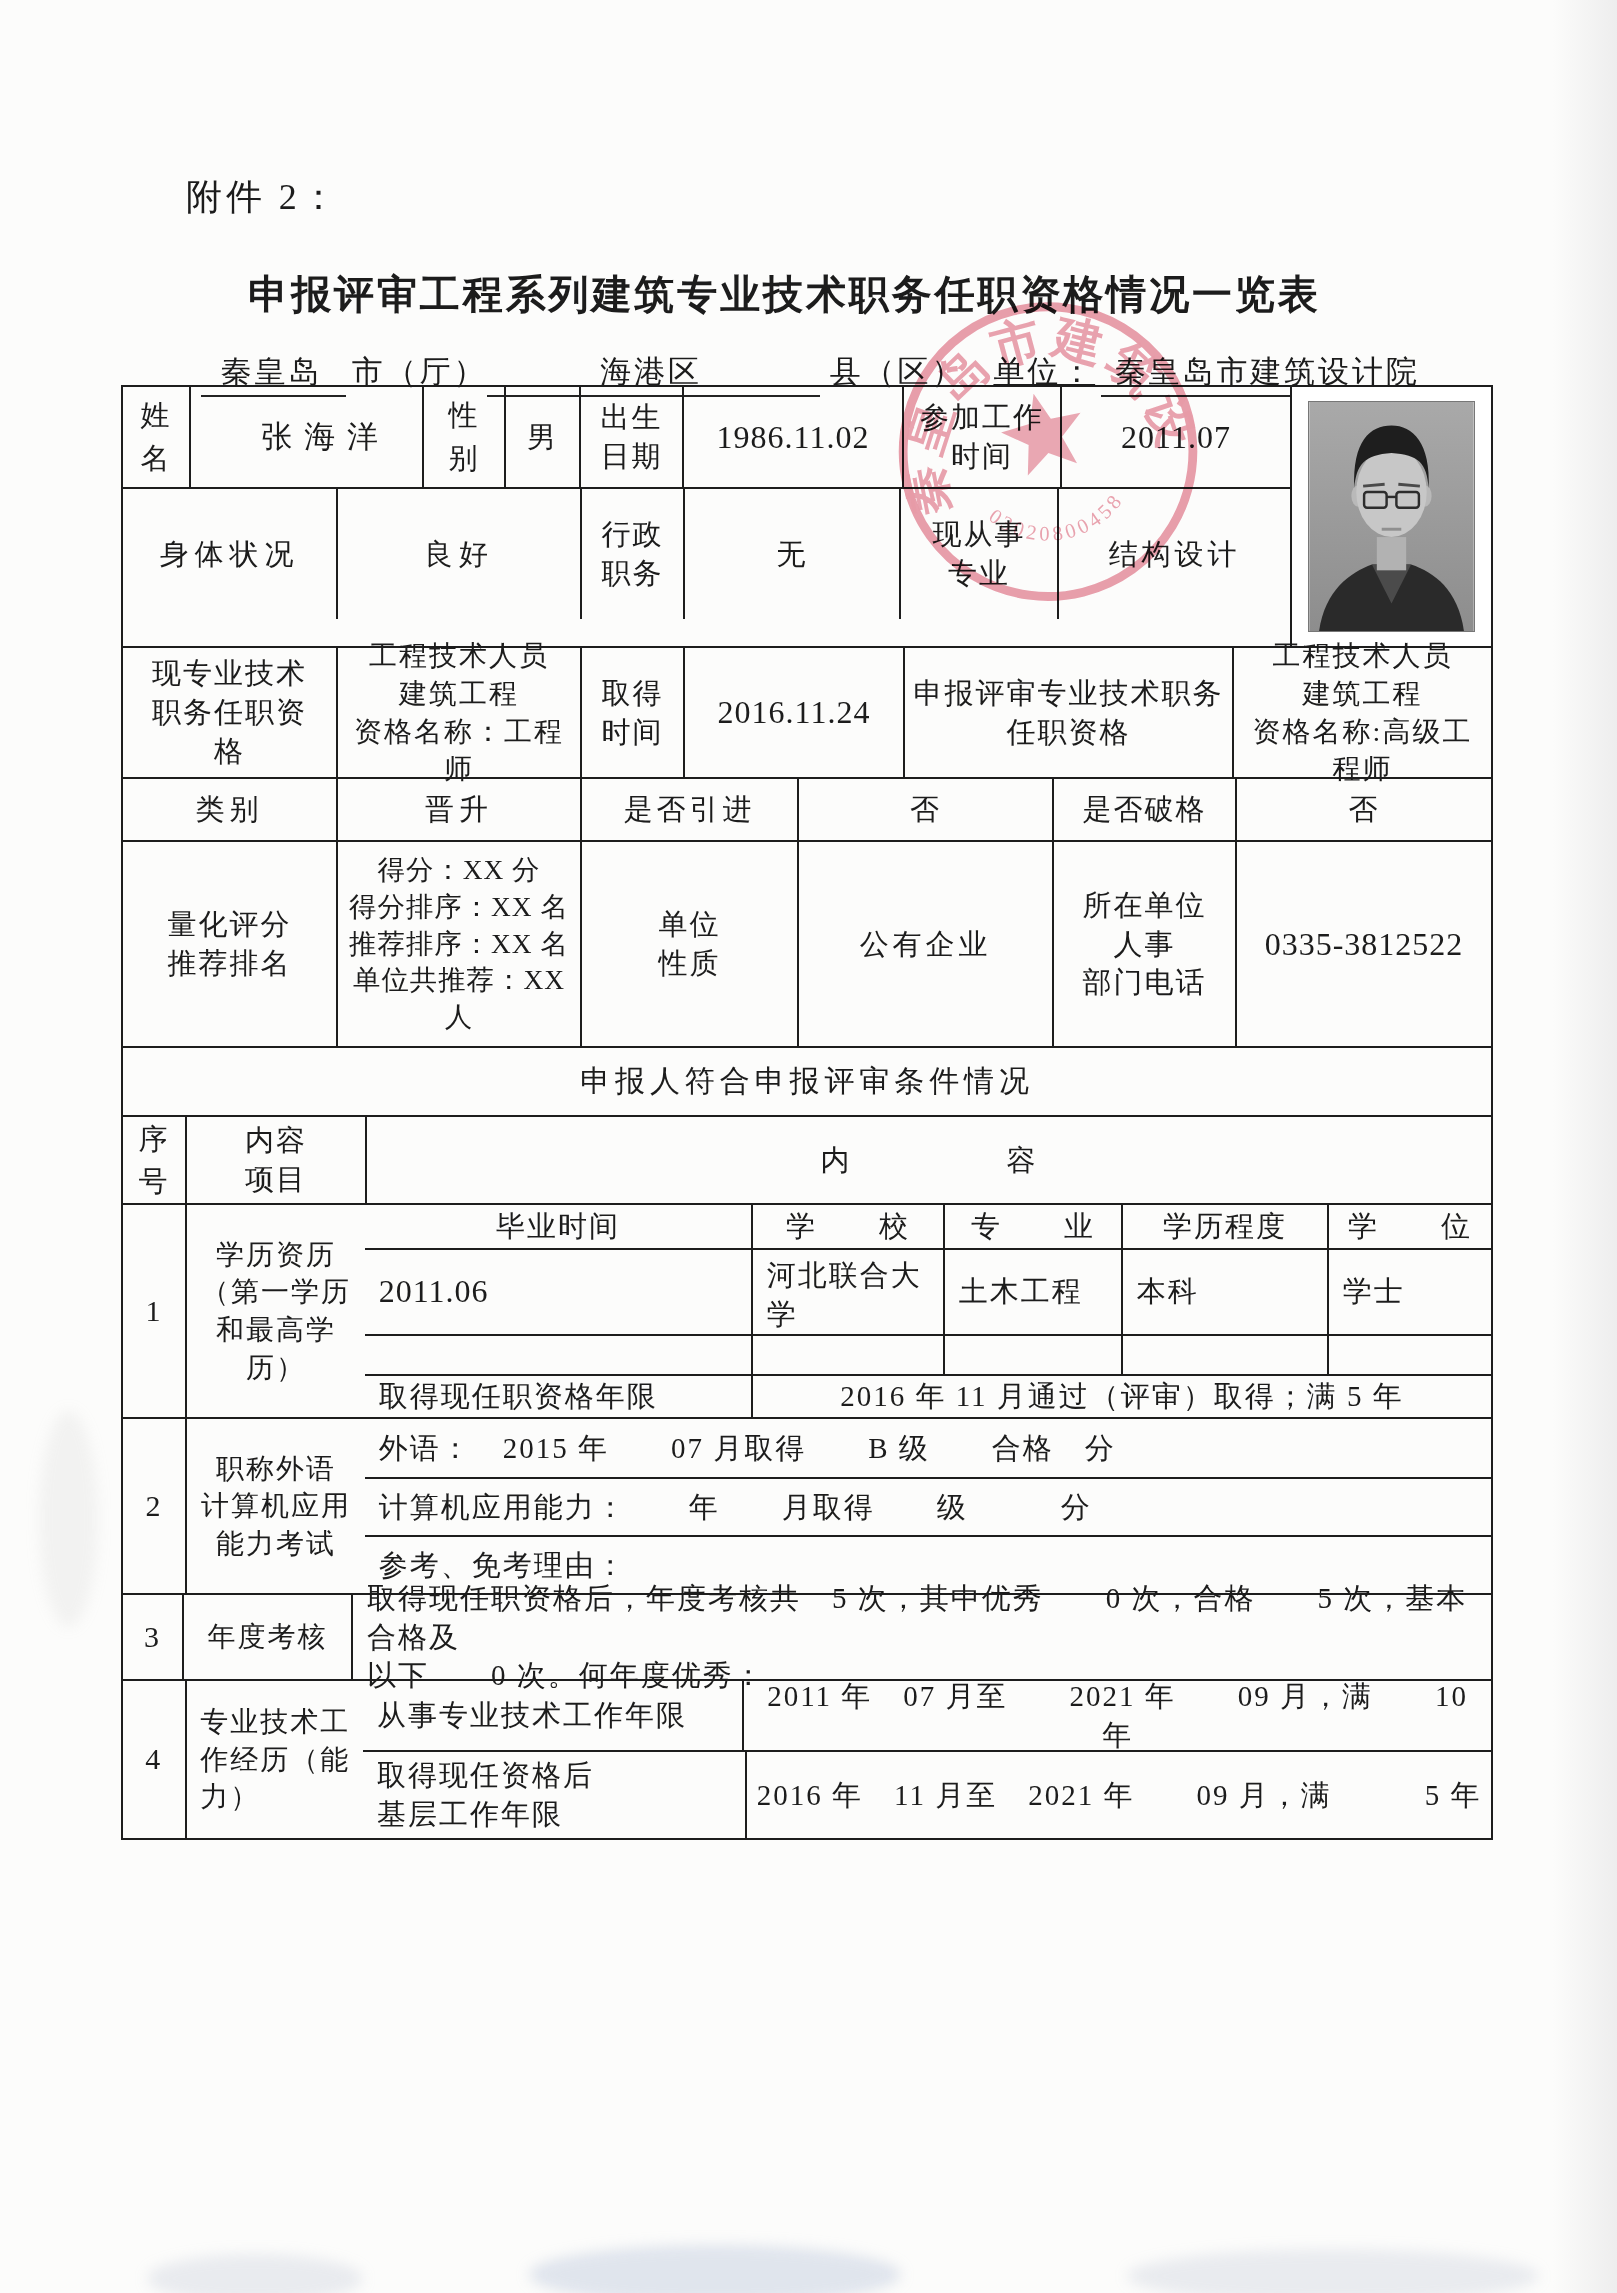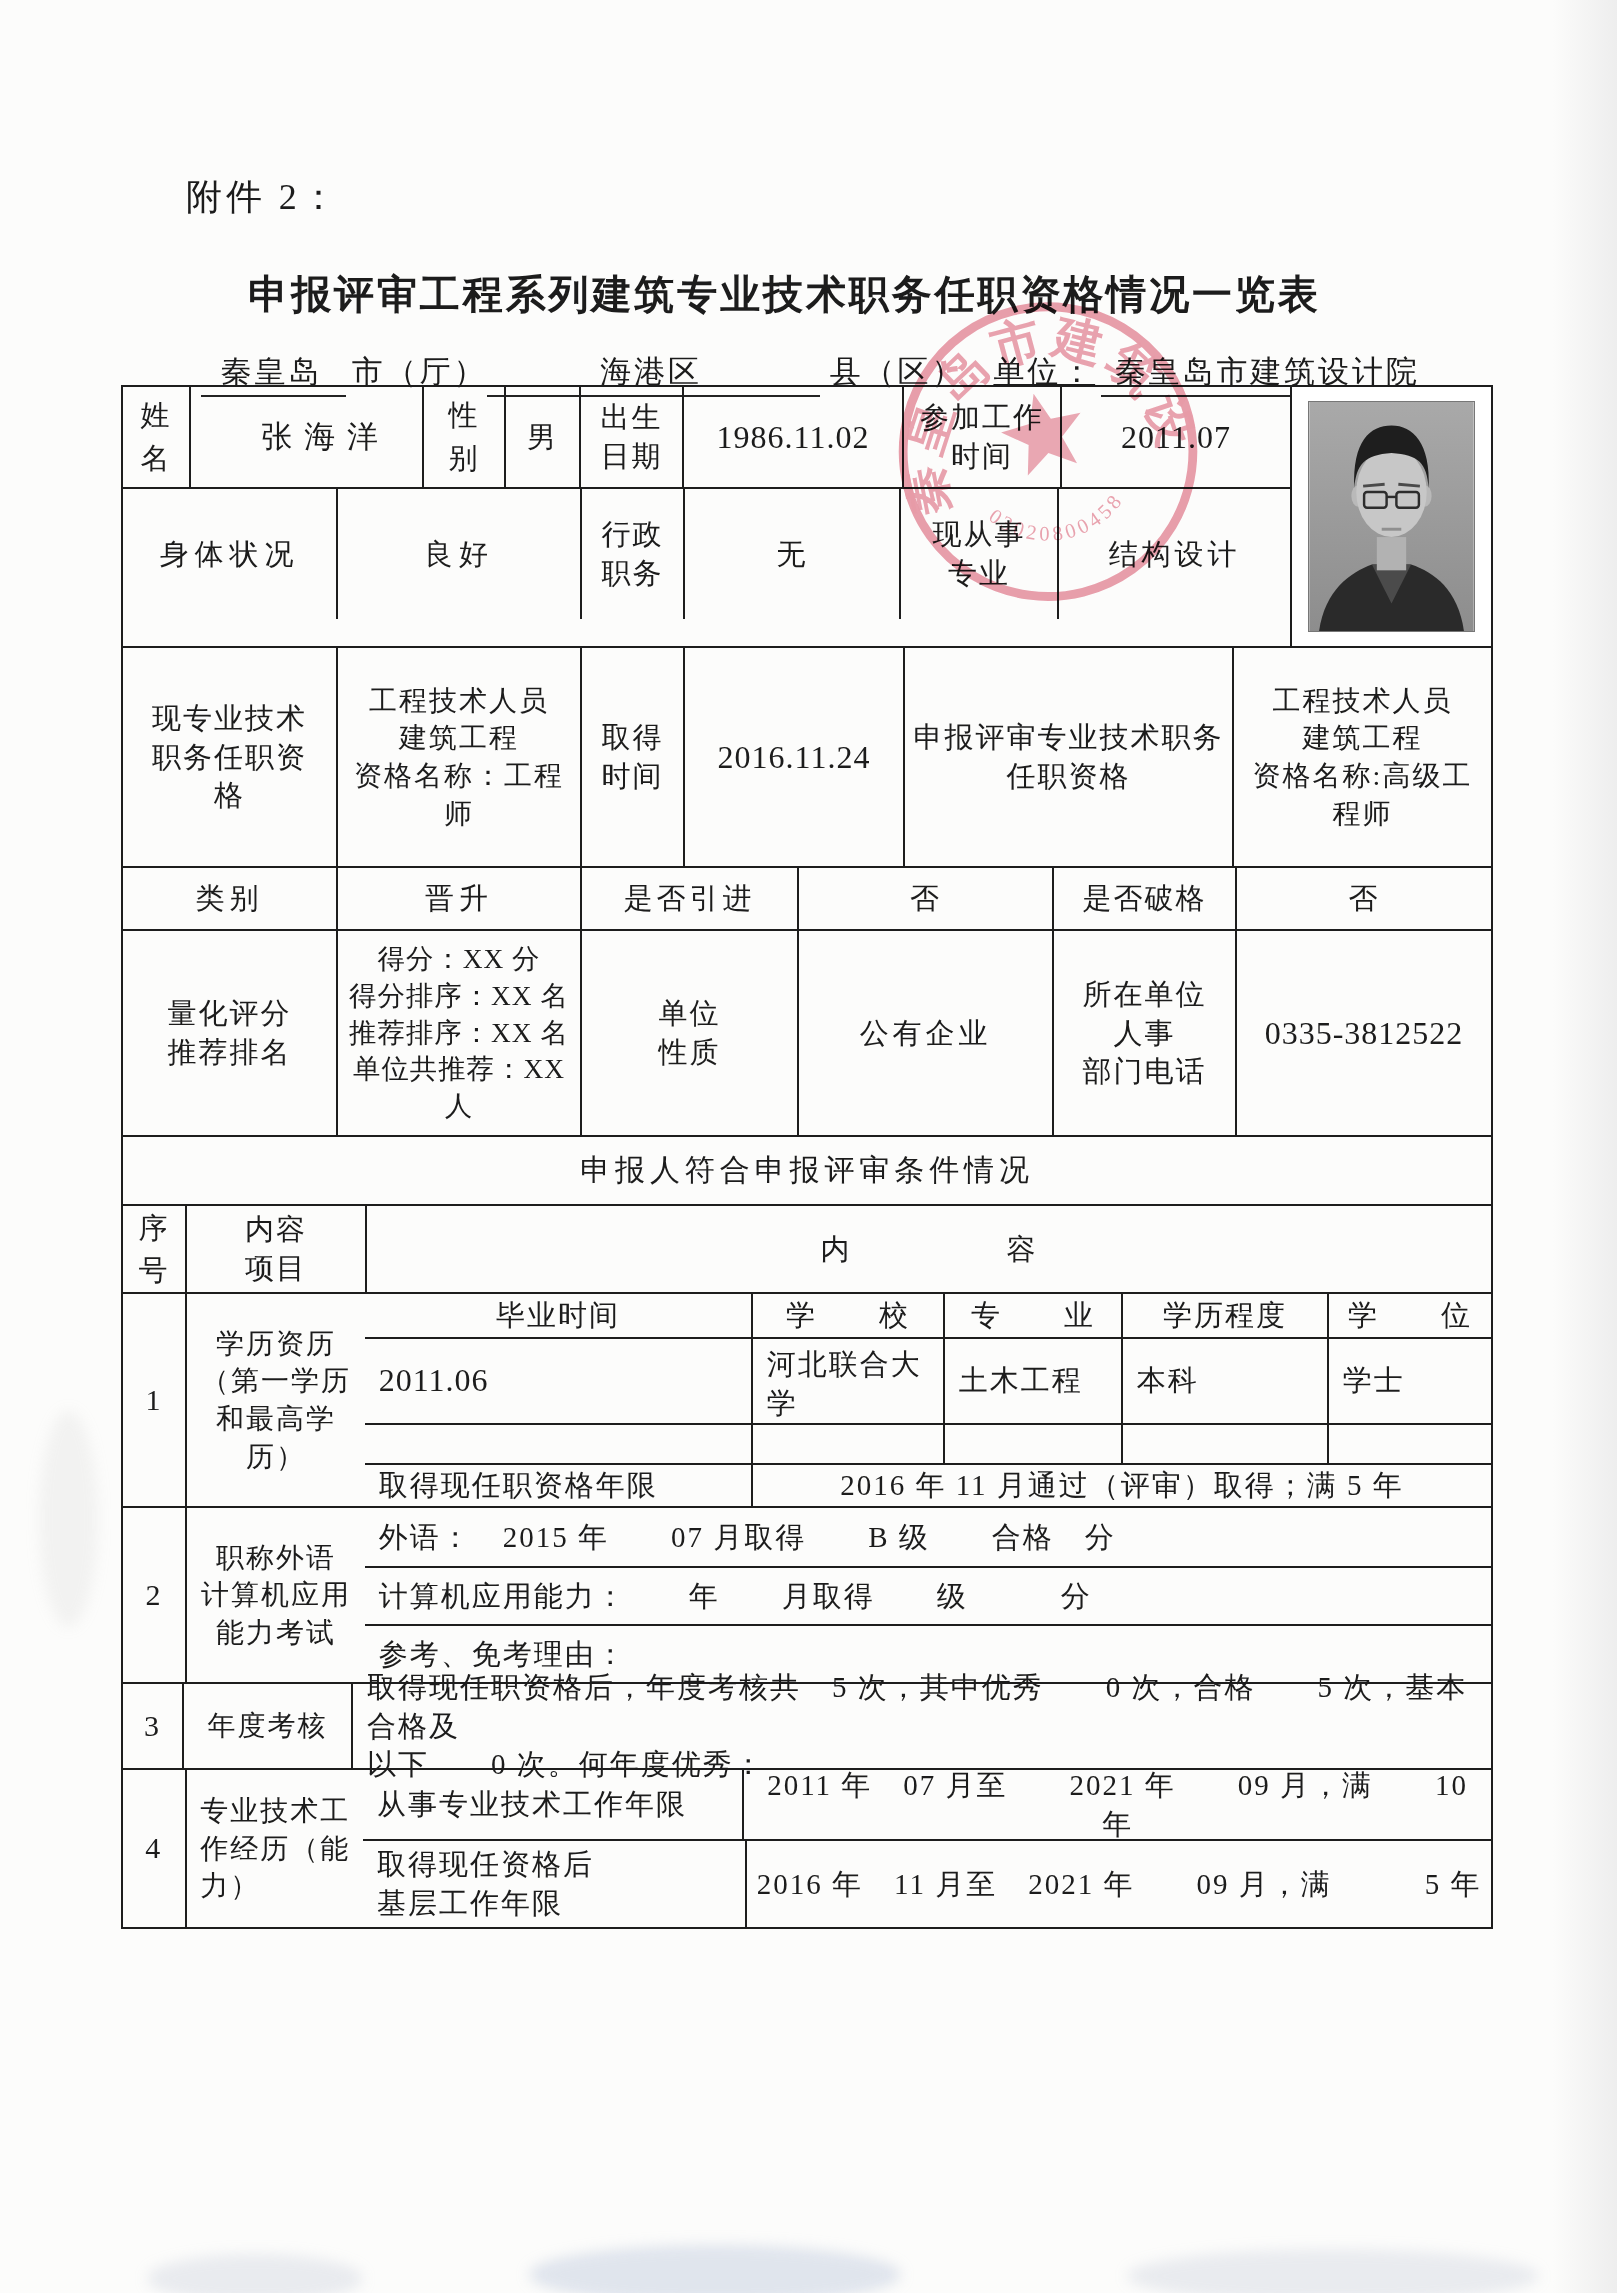--- a/index.html
+++ b/index.html
@@ -123,21 +123,21 @@
             <rect x="89" y="92" width="23" height="16" rx="3" fill="none" stroke="#2d2d2d" stroke-width="2.5"></rect>
             <line x1="79" y1="97" x2="89" y2="97" stroke="#2d2d2d" stroke-width="2.5"></line>
             <line x1="55" y1="86" x2="77" y2="84" stroke="#4a4a4a" stroke-width="3"></line>
             <line x1="91" y1="84" x2="113" y2="86" stroke="#4a4a4a" stroke-width="3"></line>
             <line x1="74" y1="130" x2="94" y2="130" stroke="#8f8f8f" stroke-width="3"></line>
           </svg>
         </div>
       </div>
     </div>
 
-    <div class="r" style="height:220px">
+    <div class="r" style="height:131px">
       <div class="c first" style="width:213px">现专业技术
 职务任职资
 格</div>
       <div class="c" style="width:244px;font-size:28px">工程技术人员
 建筑工程
 资格名称：工程
 师</div>
       <div class="c" style="width:103px">取得
 时间</div>
       <div class="c date-cell" style="width:220px">2016.11.24</div>

